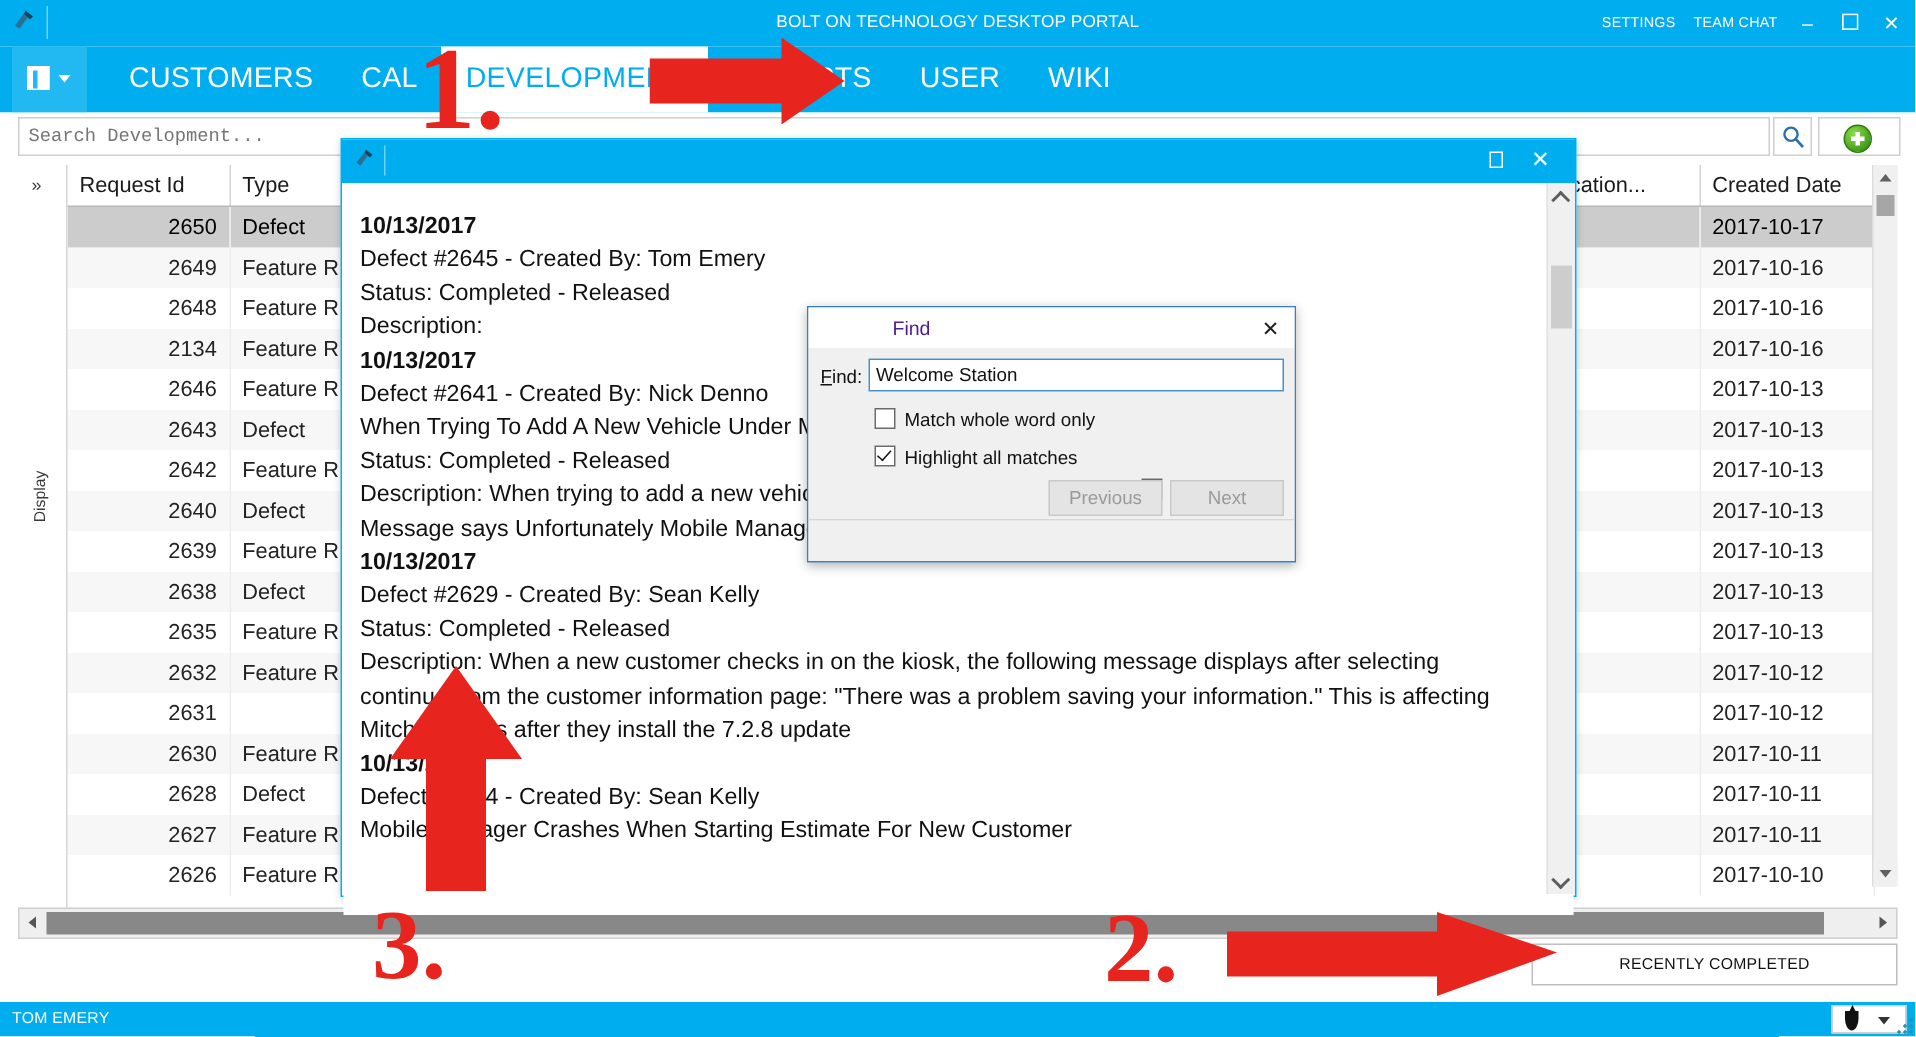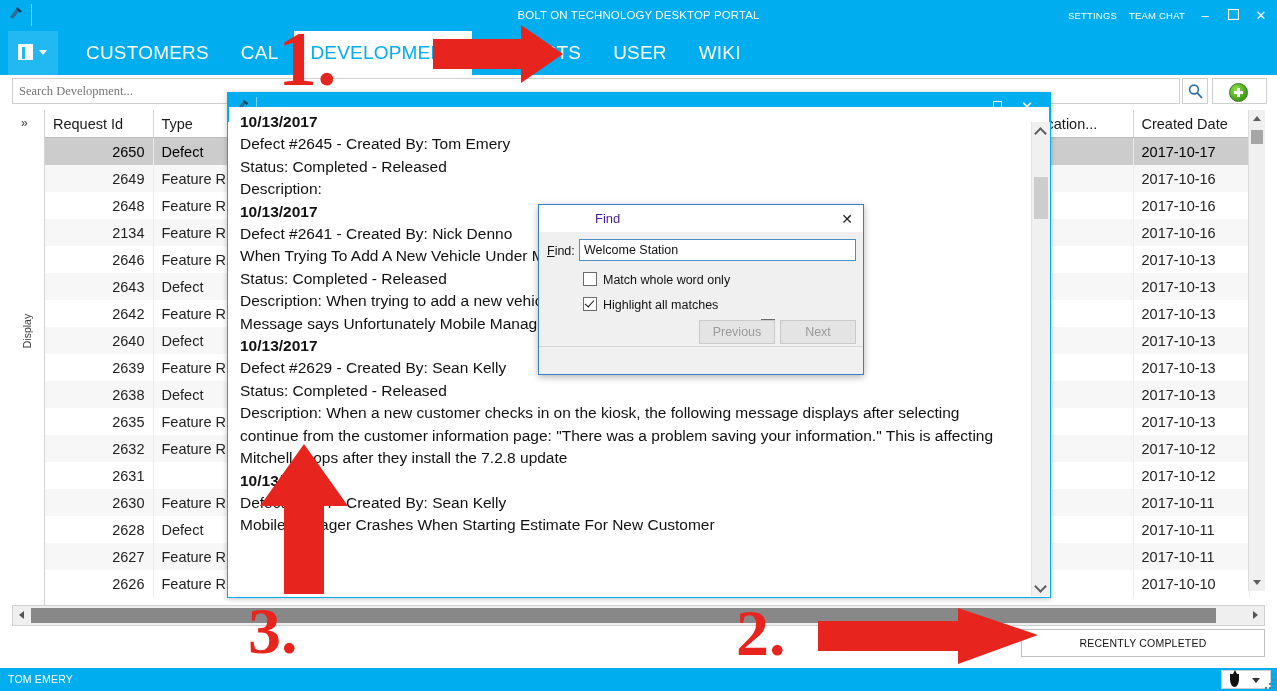--- a/index.html
+++ b/index.html
@@ -59,21 +59,21 @@
     font-size:19px;font-weight:400;letter-spacing:.2px;cursor:pointer;white-space:nowrap;
   }
   .nav-tab.active{background:#ffffff;color:#00AEEF;}
 
   
   .searchrow{position:absolute;left:0;top:75px;width:1277px;height:34px;background:#ffffff;}
   .search-input{
     position:absolute;left:12px;top:3px;width:1168px;height:26px;
     border:1px solid #cfcfcf;background:#ffffff;box-sizing:border-box;
     font-size:12.5px;color:#5b5b5b;padding:0 6px;line-height:24px;
-    font-family:Liberation Serif, serif;
+    font-family:Liberation Mono, monospace;
   }
   .search-btn{
     position:absolute;left:1182px;top:3px;width:26px;height:26px;
     border:1px solid #cfcfcf;background:#ffffff;box-sizing:border-box;cursor:pointer;
   }
   .search-btn svg{position:absolute;left:4px;top:4px;}
   .add-btn{
     position:absolute;left:1212px;top:3px;width:55px;height:26px;
     border:1px solid #cfcfcf;background:#ffffff;box-sizing:border-box;cursor:pointer;
   }
@@ -198,21 +198,21 @@
   .childwin .cw-restore{position:absolute;right:44px;top:7px;width:15px;height:15px;cursor:pointer;}
   .childwin .cw-restore:after{
     content:"";position:absolute;left:2px;top:1px;width:9px;height:11px;
     border:1.5px solid #ffffff;box-sizing:border-box;
   }
   .childwin .cw-close{
     position:absolute;right:14px;top:2px;width:18px;height:24px;line-height:24px;
     text-align:center;font-size:15px;color:#ffffff;cursor:pointer;
   }
   .cw-body{
-    position:absolute;left:1px;top:14px;width:820px;height:474px;background:#ffffff;overflow:hidden;
+    position:absolute;left:1px;top:43px;width:820px;height:474px;background:#ffffff;overflow:hidden;
   }
   .cw-text{
     position:absolute;left:11px;top:4px;width:778px;
     font-size:15.5px;line-height:22.4px;color:#111;
   }
   .cw-text .d{font-weight:bold;}
   .cw-text .hl{background:#1d6ec9;color:#ffffff;padding:0 1px;}
   .cw-vsb{
     position:absolute;right:0;top:29px;width:18px;height:474px;background:#f0f0f0;
     border-left:1px solid #e2e2e2;

